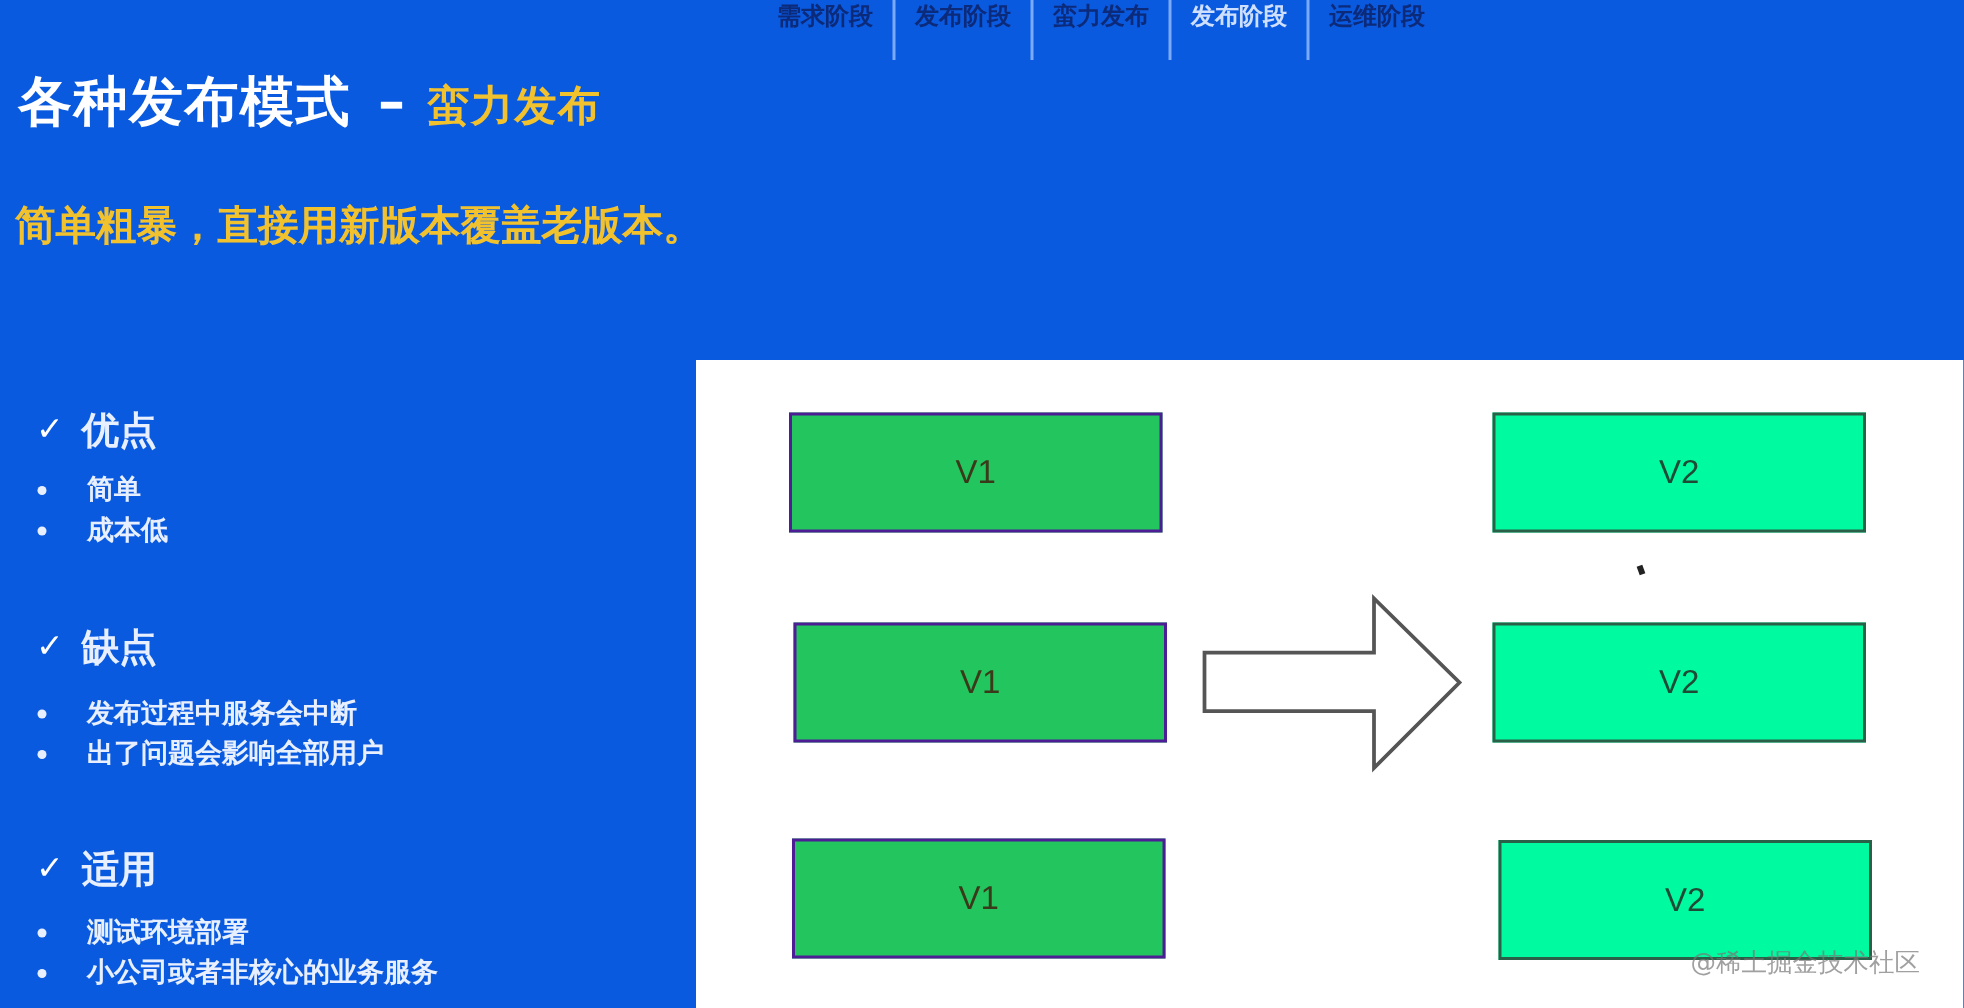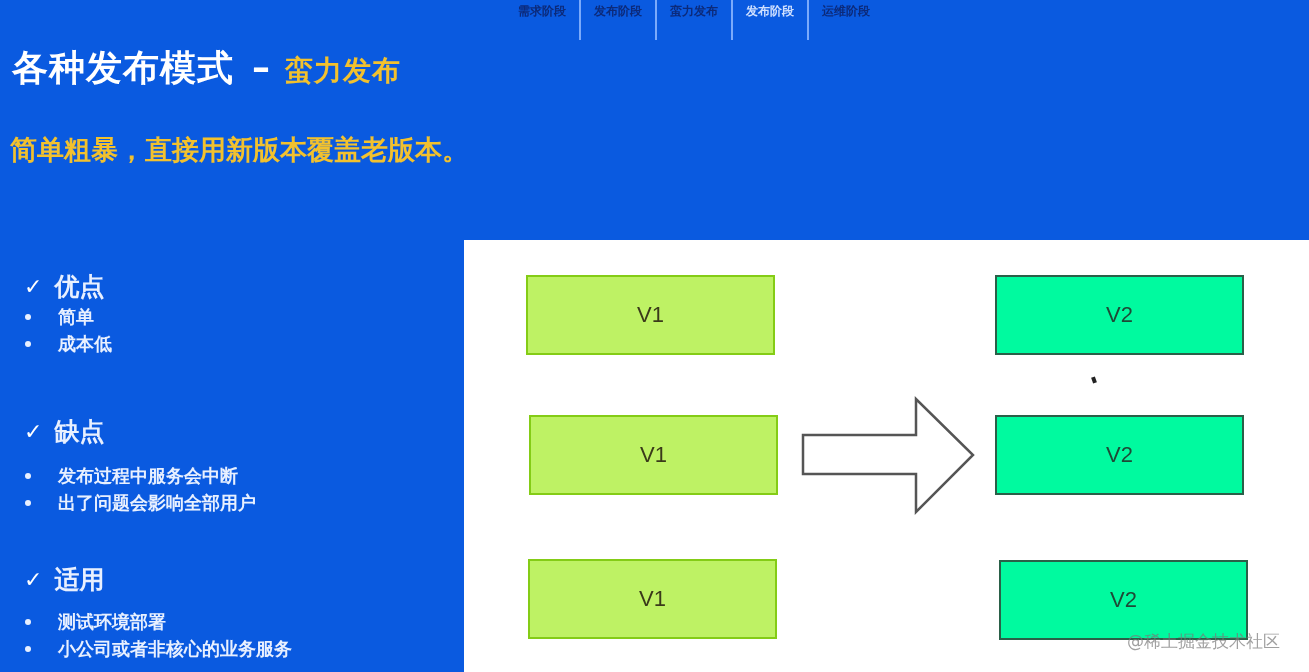--- a/index.html
+++ b/index.html
@@ -12,55 +12,55 @@
   .title {
     position: absolute; left: 12px; top: 8px;
     font-size: 36px; font-weight: bold; color: #ffffff;
     letter-spacing: 1px; white-space: nowrap; margin-top: 36px;
   }
   .title .dash { margin: 0 14px 0 18px; }
   .title .sub { font-size: 28px; color: #f2c12e; }
   .tabs { position: absolute; left: 505px; top: 0; height: 40px; display: flex; }
   .tab {
     position: relative; height: 40px;
-    font-size: 12px; font-weight: bold; color: #0c2a7a;
+    font-size: 16px; font-weight: bold; color: #0c2a7a;
     padding: 0 13px; line-height: 22px; white-space: nowrap;
   }
   .tab.active { color: #cfe0ff; }
   .tab-divider {
     width: 2px; height: 40px; background: #8fb8ff; opacity: 0.85;
   }
   .desc {
     position: absolute; left: 10px; top: 132px;
     font-size: 27px; font-weight: bold; color: #f2c12e; white-space: nowrap;
   }
   .section { position: absolute; left: 24px; color: #e8f0ff; }
   .section .head {
     font-size: 25px; font-weight: bold; display: flex; align-items: center; gap: 12px;
   }
   .section .check { font-size: 22px; color: #ffffff; }
-  .section ul { list-style: none; }
+  .section ul { list-style: none; margin-top: 10px; }
   .section li {
     font-size: 18px; font-weight: bold; line-height: 27px;
     display: flex; align-items: center;
   }
   .section li .bullet {
     width: 6px; height: 6px; border-radius: 50%; background: #e8f0ff;
     margin-left: 1px; margin-right: 27px;
   }
   .panel {
     position: absolute; left: 464px; top: 240px; right: 0; bottom: 0;
     background: #ffffff;
   }
   .box {
     position: absolute; width: 249px; height: 80px;
     display: flex; align-items: center; justify-content: center;
     font-family: "Liberation Sans", sans-serif; font-size: 22px;
   }
-  .box.v1 { background: #bef264; border: 2px solid #84cc16; color: #3a3a1a; }
+  .box.v1 { background: #22c55e; border: 2px solid #4c1d95; color: #3a3a1a; }
   .box.v2 { background: #00fa9f; border: 2px solid #2a6048; color: #1e4a36; }
   .arrow { position: absolute; left: 800px; top: 396px; }
   .cursor {
     position: absolute; left: 1092px; top: 377px; width: 4px; height: 6px;
     background: #222; transform: rotate(-20deg);
   }
   .watermark {
     position: absolute; left: 1127px; top: 630px;
     font-size: 17px; color: rgba(120,120,120,0.7); white-space: nowrap;
   }

